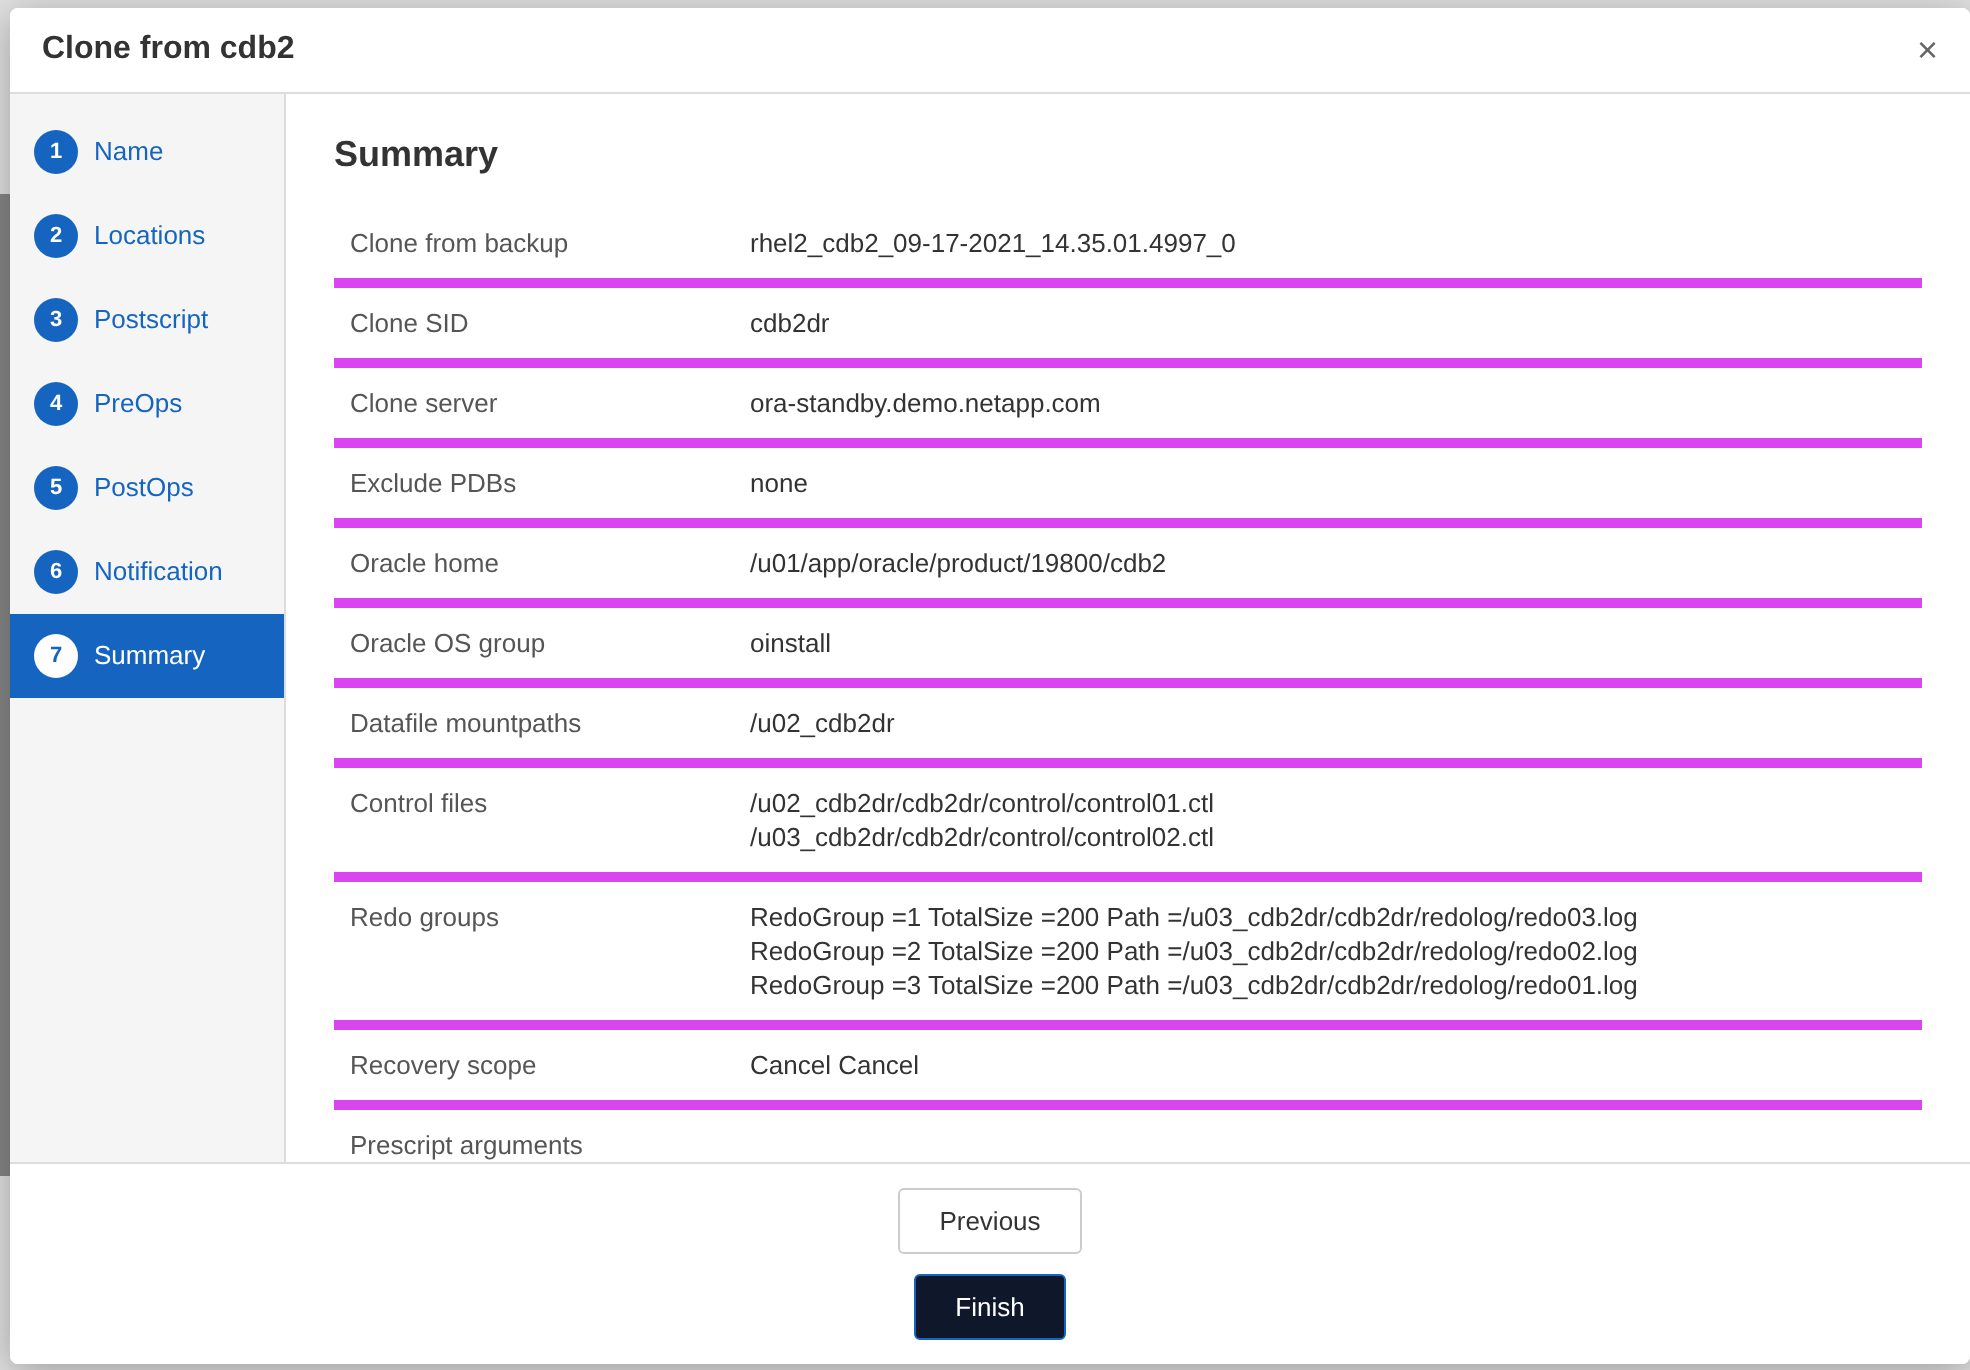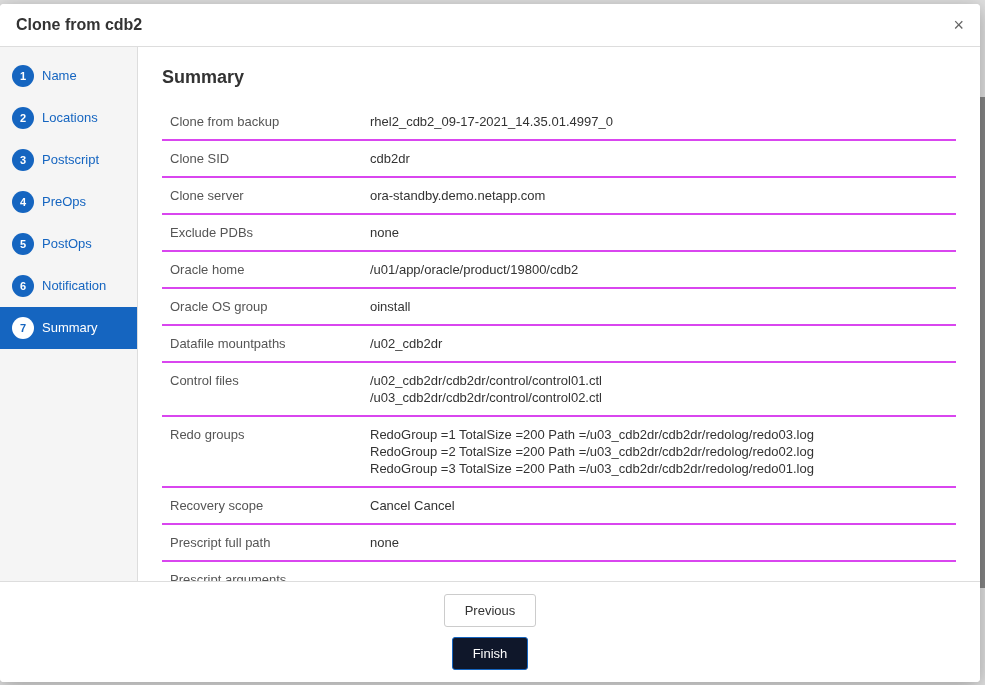--- a/index.html
+++ b/index.html
@@ -13,21 +13,21 @@
       width: 985px;
       height: 685px;
       overflow: hidden;
     }
     .modal-overlay {
       width: 985px;
       height: 491px;
       background: rgba(0,0,0,0.4);
       display: flex;
       align-items: center;
-      justify-content: flex-start;
+      justify-content: flex-end;
     }
     .modal {
       width: 980px;
       height: 678px;
       background: #fff;
       border-radius: 4px;
       box-shadow: 0 4px 20px rgba(0,0,0,0.3);
       display: flex;
       flex-direction: column;
       overflow: hidden;
@@ -119,21 +119,21 @@
       font-size: 18px;
       font-weight: 600;
       color: #333;
       margin-bottom: 16px;
     }
     .summary-table {
       width: 100%;
       border-collapse: collapse;
     }
     .summary-table tr {
-      border-bottom: 2px solid #d946ef;
+      border-bottom: 5px solid #d946ef;
     }
     .summary-table td {
       padding: 10px 8px;
       vertical-align: top;
       color: #333;
     }
     .summary-table td:first-child {
       width: 200px;
       color: #555;
       font-weight: 400;
@@ -272,24 +272,20 @@
                       <span>RedoGroup =2 TotalSize =200 Path =/u03_cdb2dr/cdb2dr/redolog/redo02.log</span>
                       <span>RedoGroup =3 TotalSize =200 Path =/u03_cdb2dr/cdb2dr/redolog/redo01.log</span>
                     </div>
                   </td>
                 </tr>
                 <tr>
                   <td>Recovery scope</td>
                   <td>Cancel Cancel</td>
                 </tr>
                 <tr>
-                  <td>Prescript full path</td>
-                  <td>none</td>
-                </tr>
-                <tr>
                   <td>Prescript arguments</td>
                   <td></td>
                 </tr>
                 <tr>
                   <td>Postscript full path</td>
                   <td>none</td>
                 </tr>
               </tbody>
           </table>
         </div>

